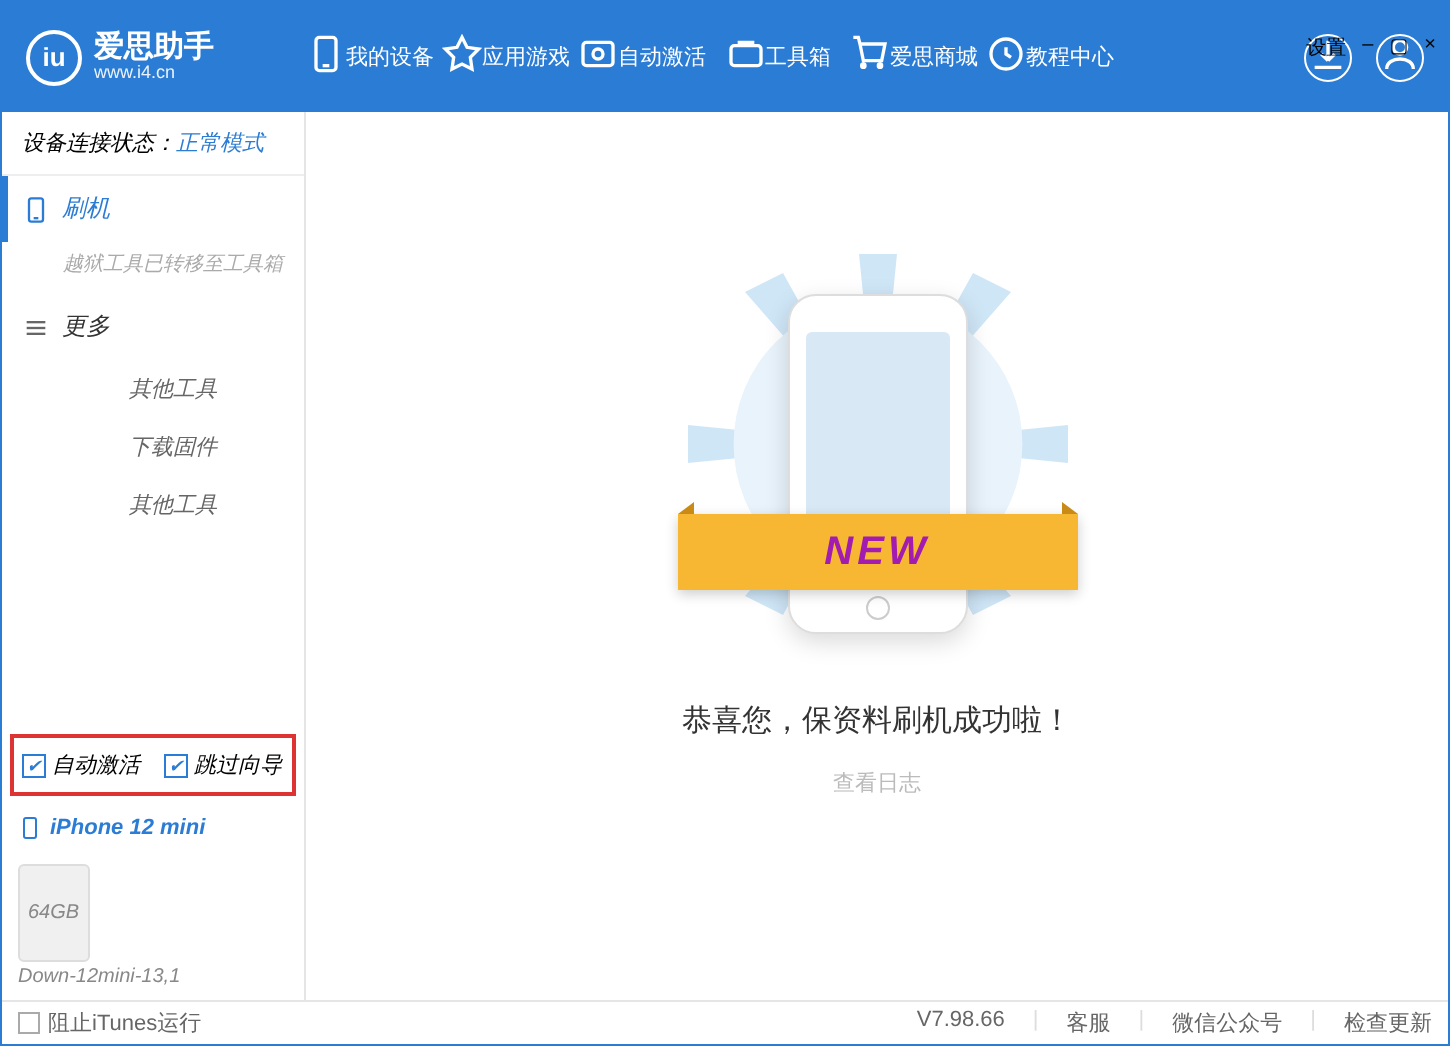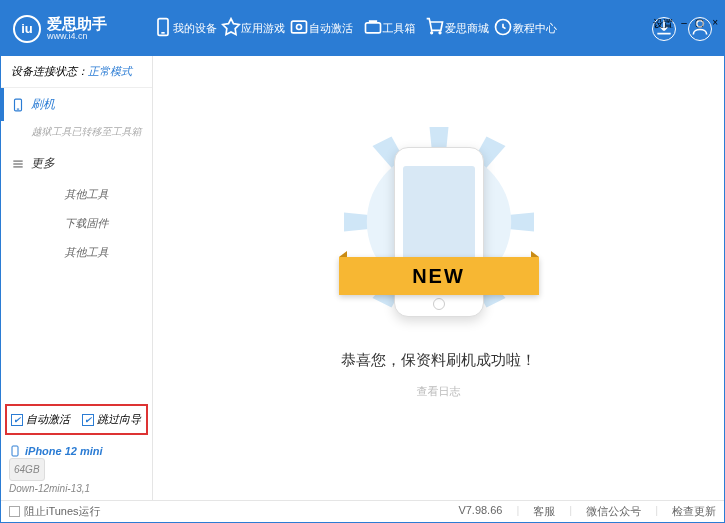--- a/index.html
+++ b/index.html
@@ -25,29 +25,29 @@
 .section-head.locked { color: #bbb; }
 .section-head.active-sec { border-left: 3px solid #2b7cd4; color: #2b7cd4; padding-left: 7px; }
 .sub-item { padding: 7px 10px 7px 30px; color: #666; cursor: pointer; font-size: 11px; }
 .sub-item.sel { background: #e8f1fb; color: #2b7cd4; }
 .moved-note { font-size: 10px; color: #aaa; padding: 4px 10px 8px 30px; }
 .checkbox-row { border: 2px solid #d33; margin: 4px; padding: 6px 4px; display: flex; gap: 12px; font-size: 11px; }
 .chk { display: flex; align-items: center; gap: 3px; cursor: pointer; }
 .chk-box { width: 12px; height: 12px; border: 1px solid #2b7cd4; display: flex; align-items: center; justify-content: center; color: #2b7cd4; font-size: 9px; }
 .device-box { padding: 6px 8px; font-size: 11px; }
 .device-name { color: #2b7cd4; font-weight: bold; display: flex; align-items: center; gap: 4px; }
-.storage-badge { display: inline-block; background: #f0f0f0; border: 1px solid #ddd; border-radius: 3px; padding: 5px 4px; font-size: 10px; color: #888; margin-top: 1px; }
+.storage-badge { display: inline-block; background: #f0f0f0; border: 1px solid #ddd; border-radius: 3px; padding: 18px 4px; font-size: 10px; color: #888; margin-top: 12px; }
 .fw-name { font-size: 10px; color: #888; margin-top: 2px; }
 .main { flex: 1; position: relative; display: flex; flex-direction: column; align-items: center; justify-content: center; }
 .phone-illust { width: 150px; height: 190px; position: relative; margin-top: -20px; }
 .sunburst { position: absolute; width: 190px; height: 190px; left: -20px; top: -10px; }
 .phone-body { position: absolute; left: 30px; top: 10px; width: 90px; height: 170px; background: #fff; border-radius: 14px; box-shadow: 0 4px 12px rgba(0,0,0,0.15); border: 1px solid #ddd; }
 .phone-screen { position: absolute; left: 8px; top: 18px; right: 8px; bottom: 22px; background: #d8e8f5; border-radius: 3px; }
 .phone-home { position: absolute; bottom: 6px; left: 50%; transform: translateX(-50%); width: 12px; height: 12px; border: 1px solid #ccc; border-radius: 50%; }
-.new-banner { position: absolute; bottom: 32px; left: -25px; right: -25px; height: 38px; background: #f7b733; display: flex; align-items: center; justify-content: center; color: #000000; font-weight: bold; font-size: 20px; letter-spacing: 2px; box-shadow: 0 2px 6px rgba(0,0,0,0.2); }
+.new-banner { position: absolute; bottom: 32px; left: -25px; right: -25px; height: 38px; background: #f7b733; display: flex; align-items: center; justify-content: center; color: #a21caf; font-weight: bold; font-size: 20px; font-style: italic; letter-spacing: 2px; box-shadow: 0 2px 6px rgba(0,0,0,0.2); }
 .new-banner::before, .new-banner::after { content: ""; position: absolute; top: -6px; width: 0; height: 0; border-bottom: 6px solid #c98b15; }
 .new-banner::before { left: 0; border-left: 8px solid transparent; }
 .new-banner::after { right: 0; border-right: 8px solid transparent; }
 .success-msg { margin-top: 24px; font-size: 15px; color: #333; }
 .ok-btn { margin-top: 14px; padding: 6px 24px; border: 1px solid #ccc; background: #fff; font-size: 12px; cursor: pointer; }
 .view-log { margin-top: 14px; font-size: 11px; color: #bbb; cursor: pointer; }
 .footer { height: 22px; border-top: 1px solid #e5e5e5; display: flex; align-items: center; font-size: 11px; color: #666; padding: 0 8px; }
 .footer-left { display: flex; align-items: center; gap: 4px; cursor: pointer; }
 .footer-chk { width: 11px; height: 11px; border: 1px solid #aaa; }
 .footer-right { margin-left: auto; display: flex; gap: 14px; }

